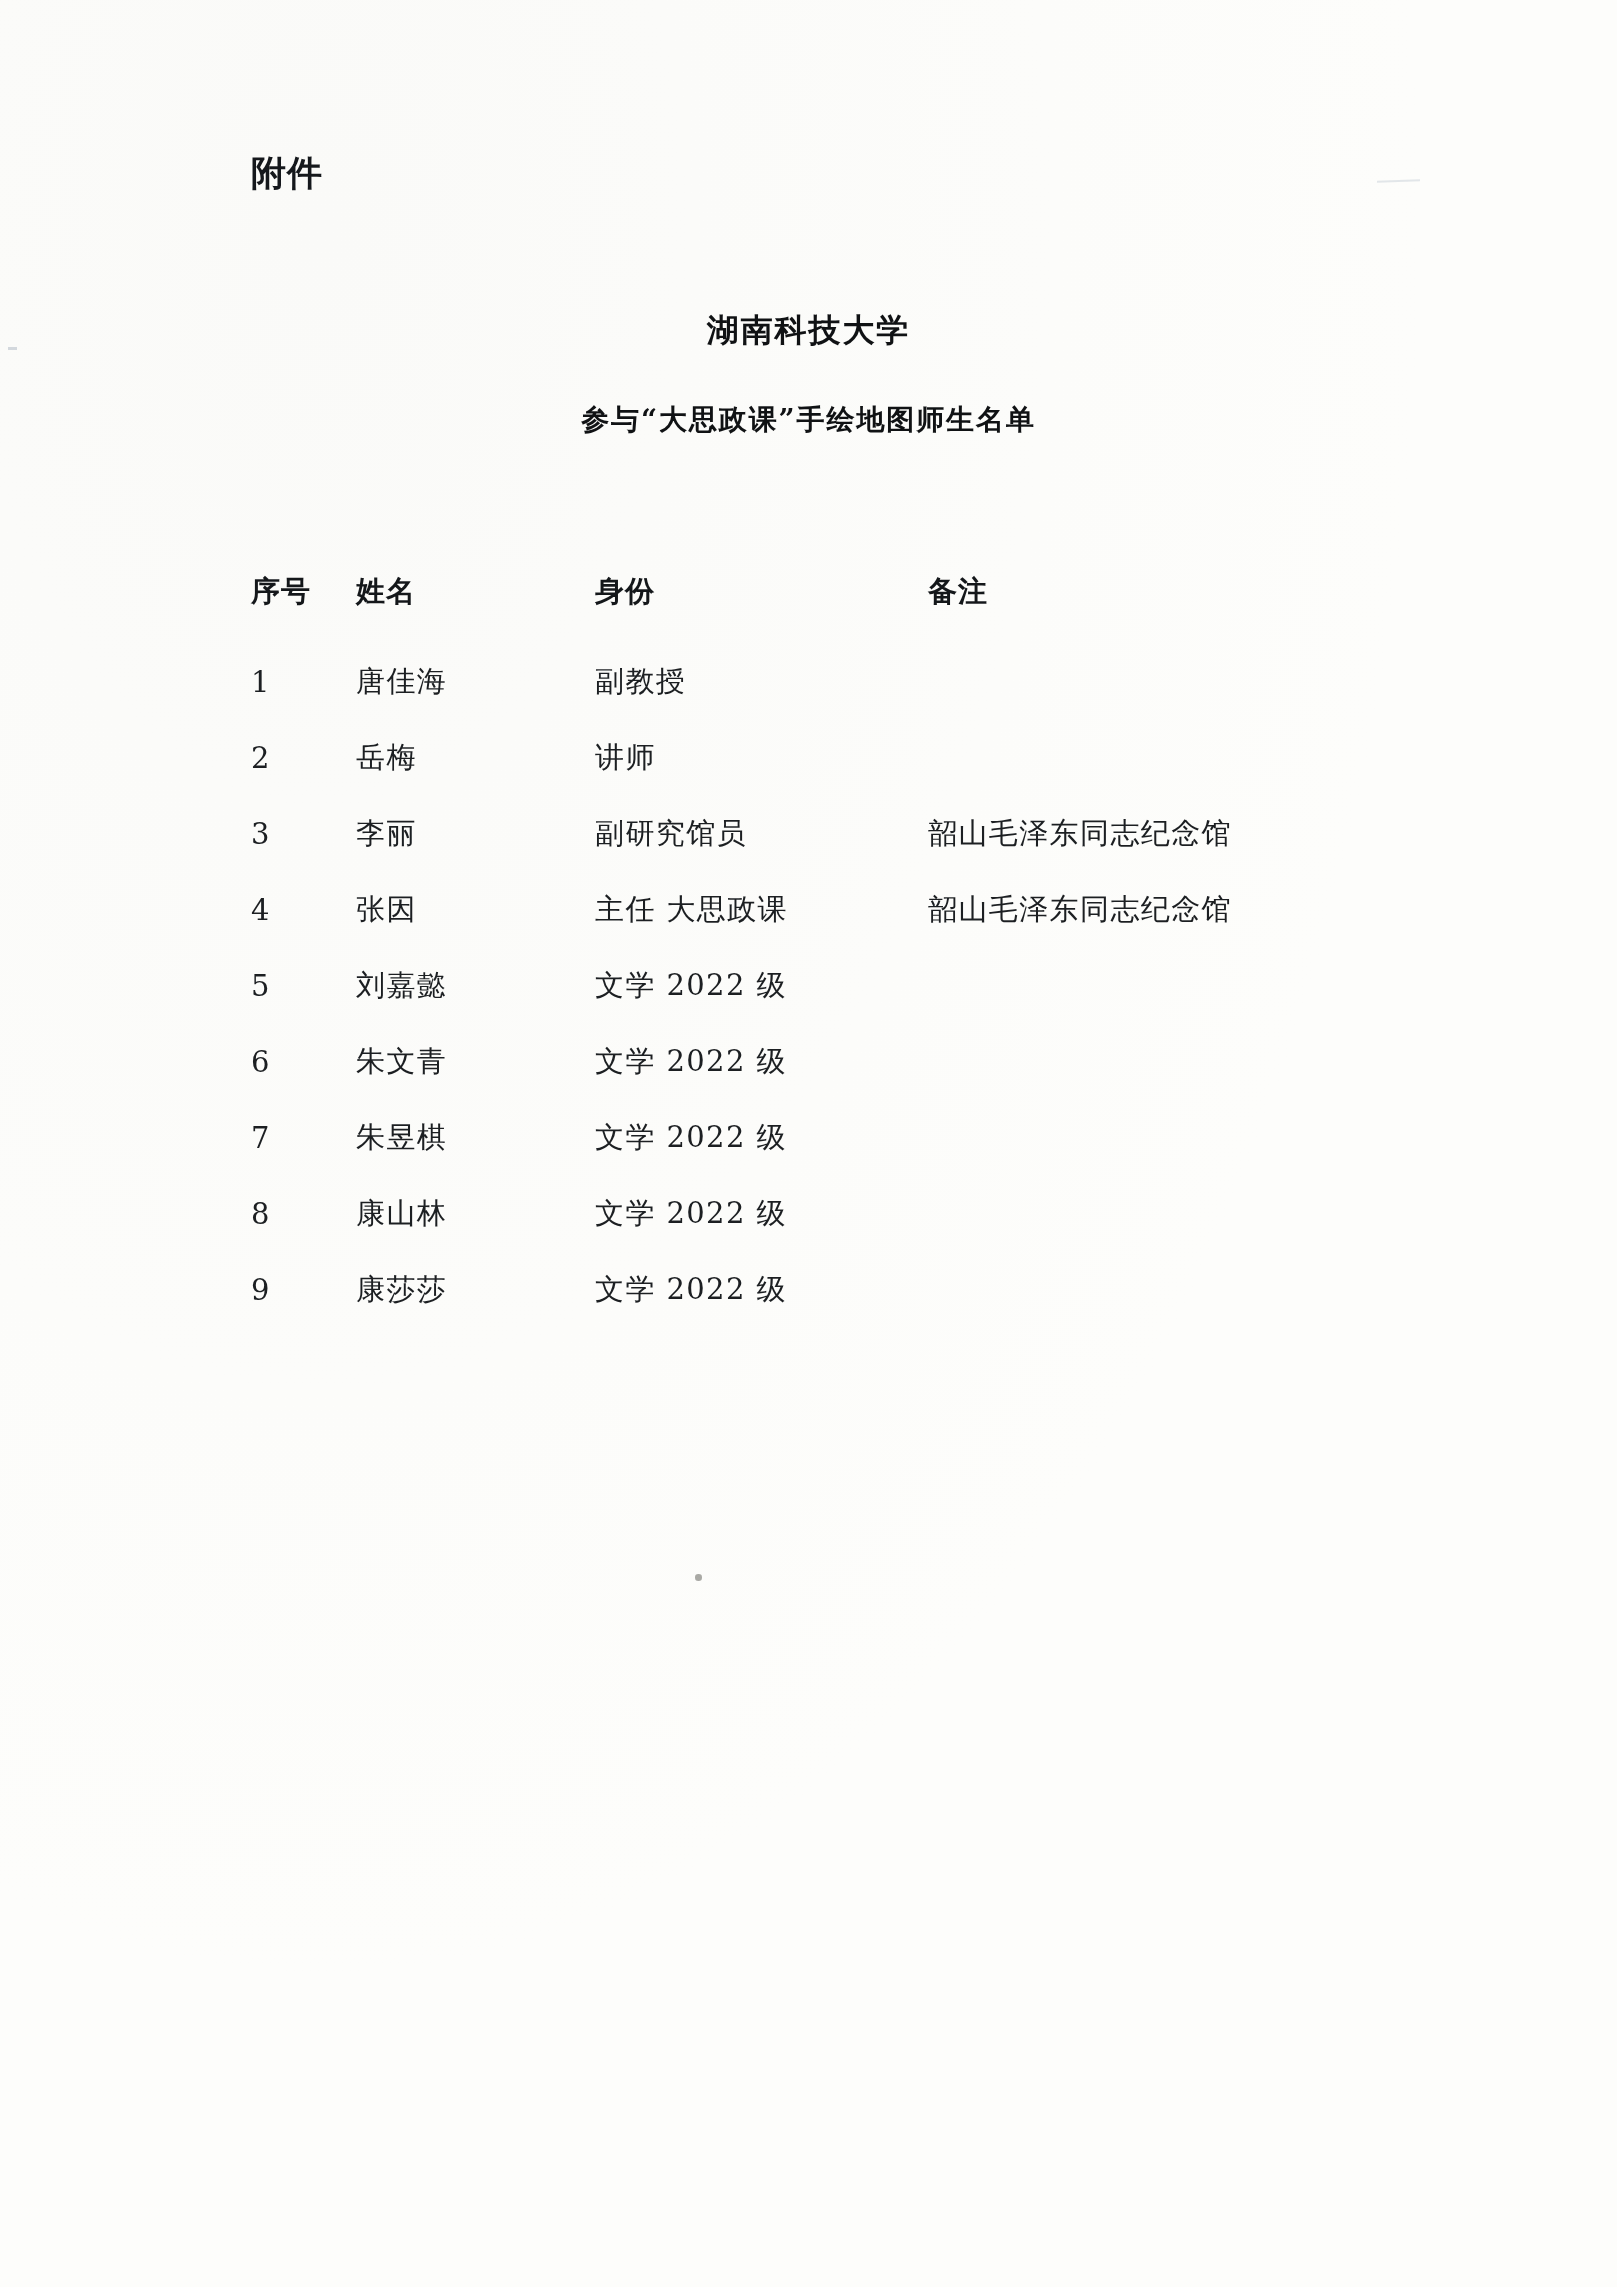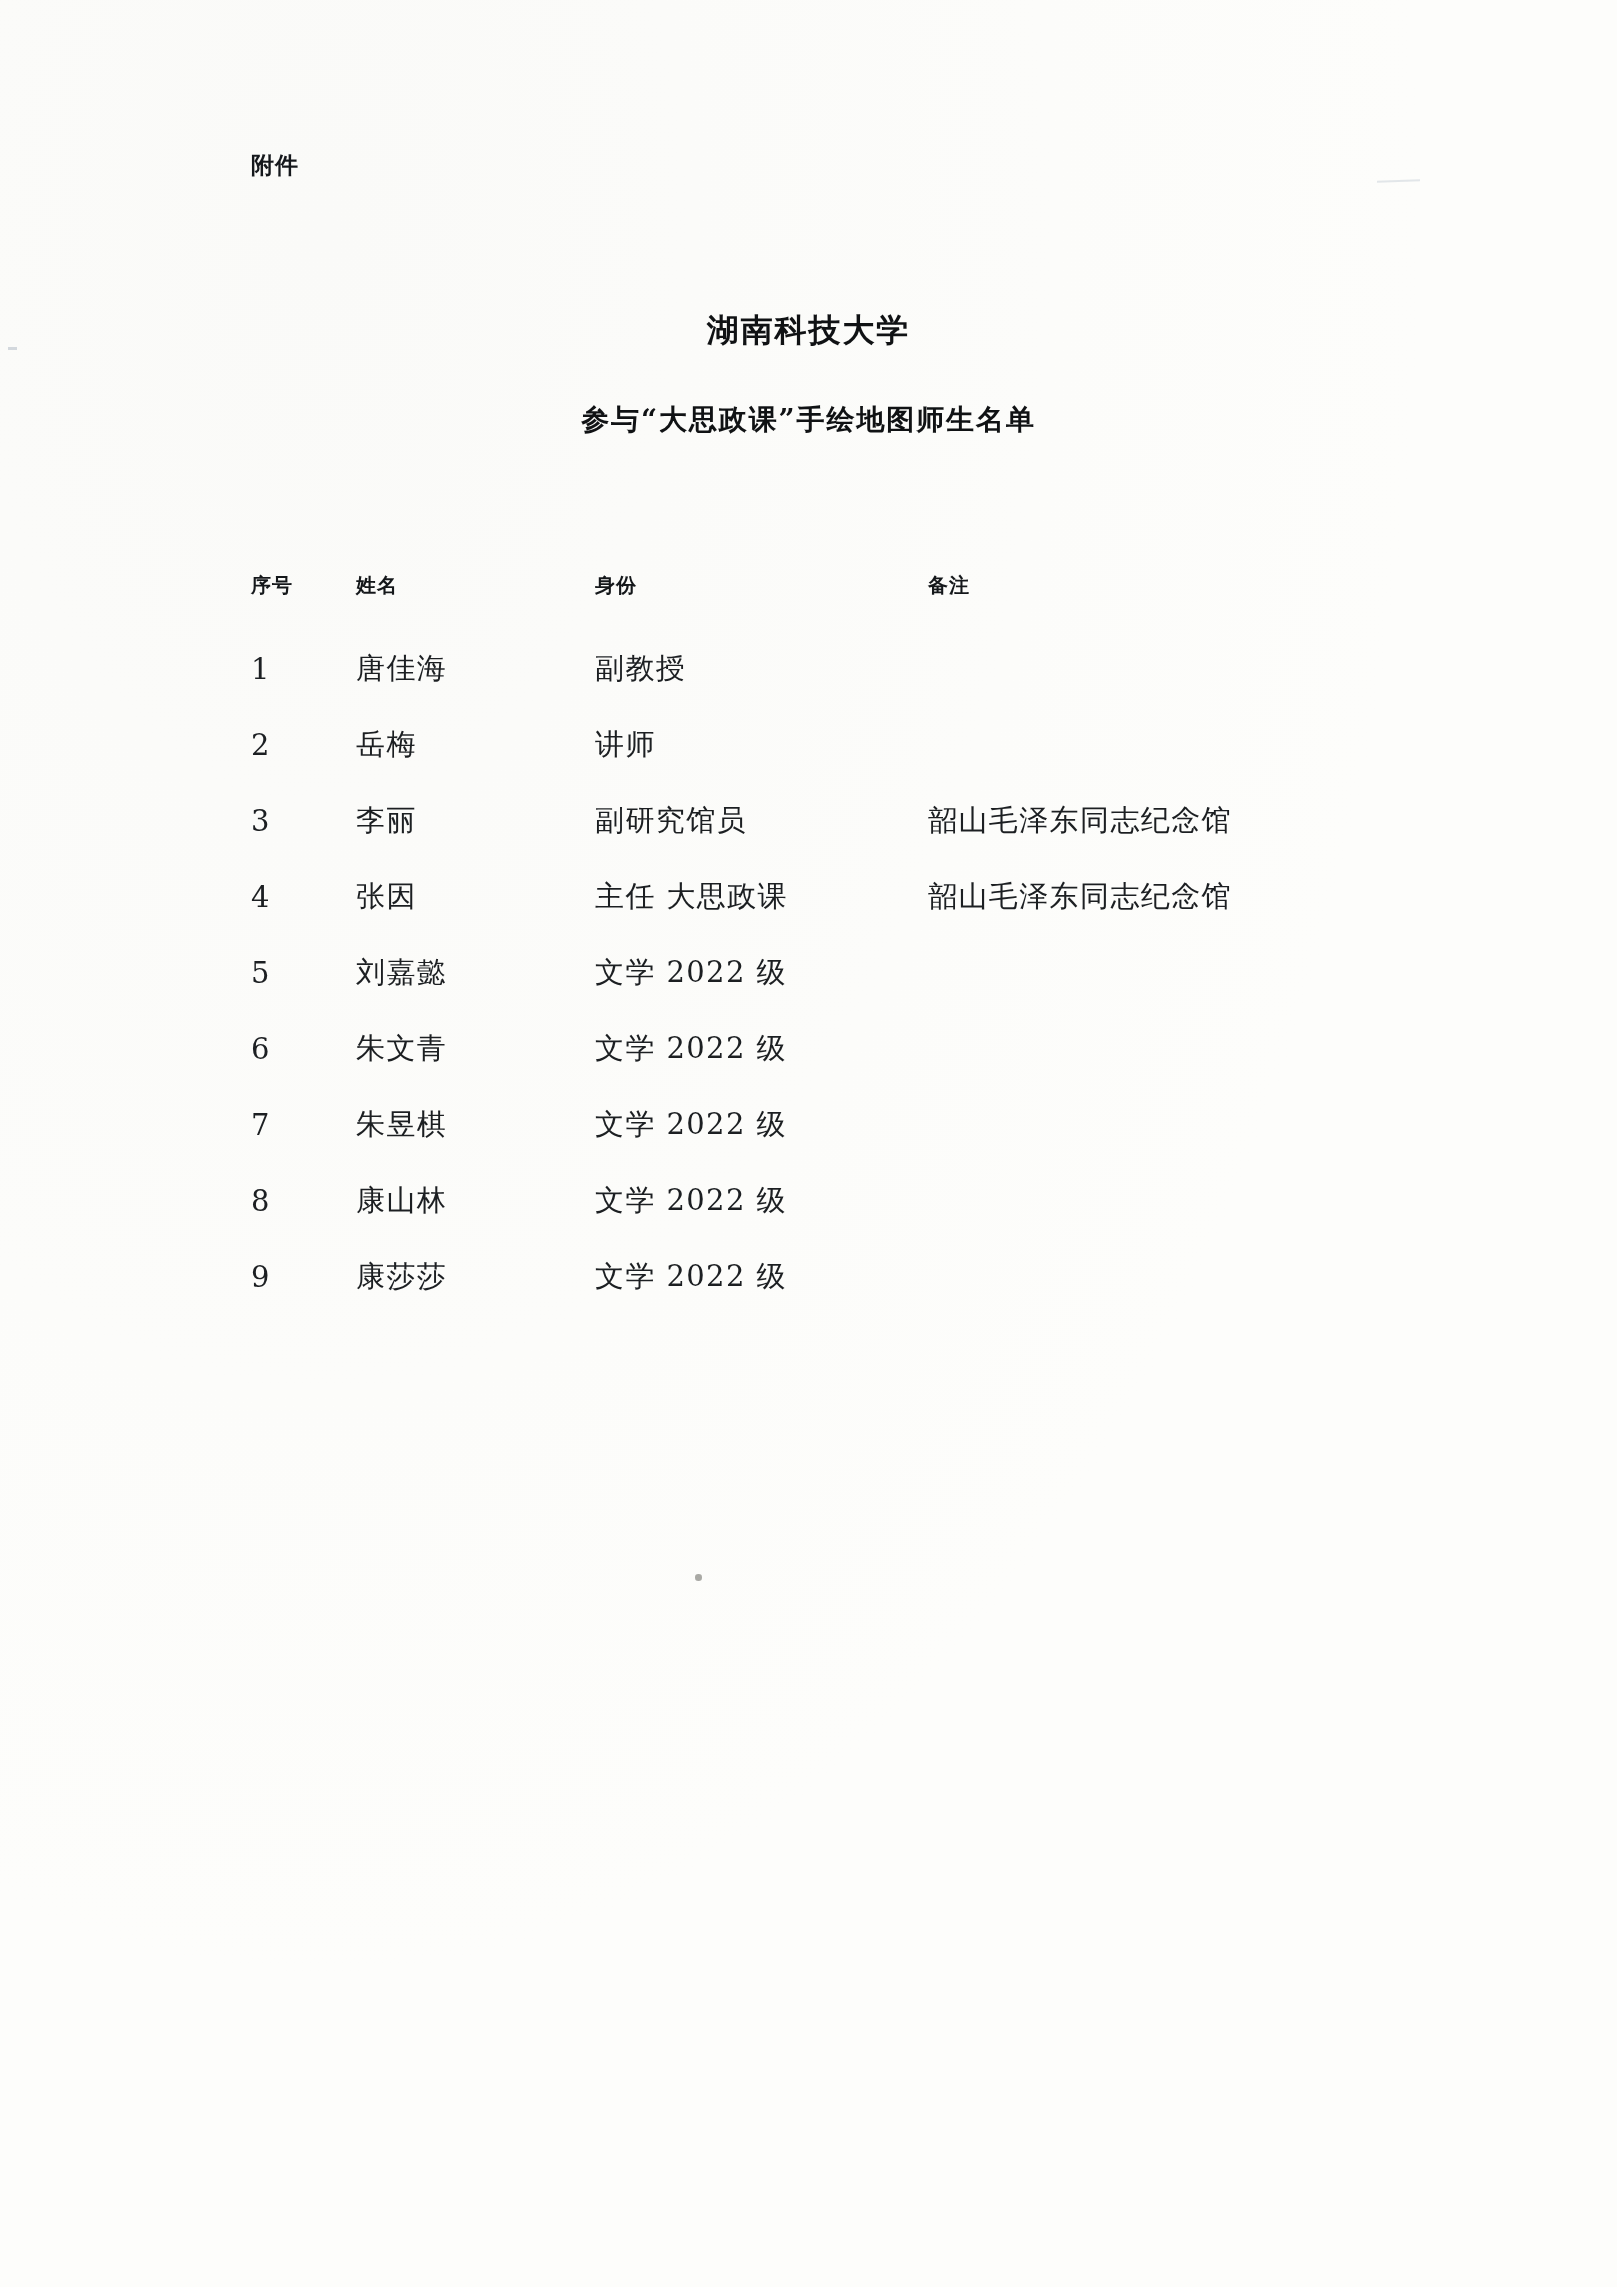--- a/index.html
+++ b/index.html
@@ -33,21 +33,21 @@
   .content {
     position: relative;
     z-index: 2;
   }
   .attachment-label {
     position: absolute;
     left: 251px;
     top: 150px;
     font-family: "DejaVu Sans", sans-serif;
     font-weight: bold;
-    font-size: 23px;
+    font-size: 35px;
     letter-spacing: 0.9px;
     color: #15181c;
   }
   .doc-title {
     position: absolute;
     left: 0;
     right: 0;
     text-align: center;
     font-family: "DejaVu Serif", serif;
     font-weight: bold;
@@ -67,21 +67,21 @@
     position: absolute;
     left: 251px;
     top: 572px;
     border-collapse: collapse;
     width: 1143px;
   }
   table.roster th {
     text-align: left;
     font-family: "DejaVu Sans", sans-serif;
     font-weight: bold;
-    font-size: 20px;
+    font-size: 29px;
     color: #14171a;
     padding: 0 0 32px 0;
     letter-spacing: 0.9px;
   }
   table.roster td {
     font-family: "DejaVu Serif", serif;
     font-size: 29px;
     color: #1c1f22;
     padding: 18px 0 18px 0;
     letter-spacing: 1.4px;

